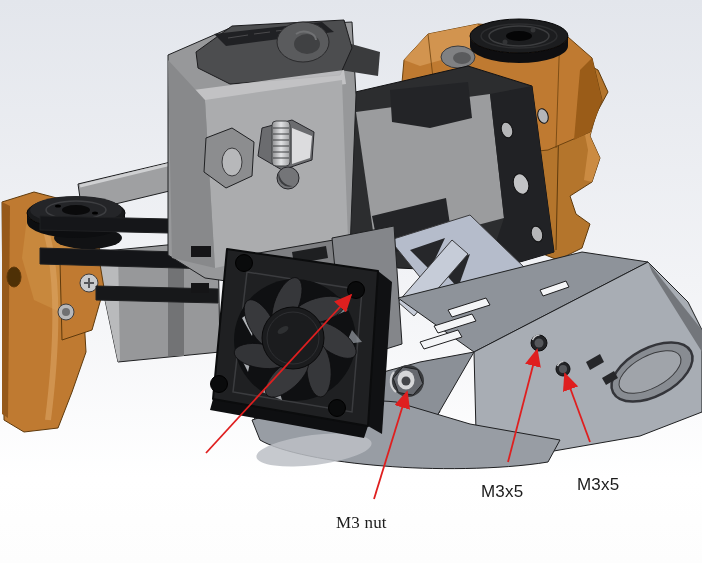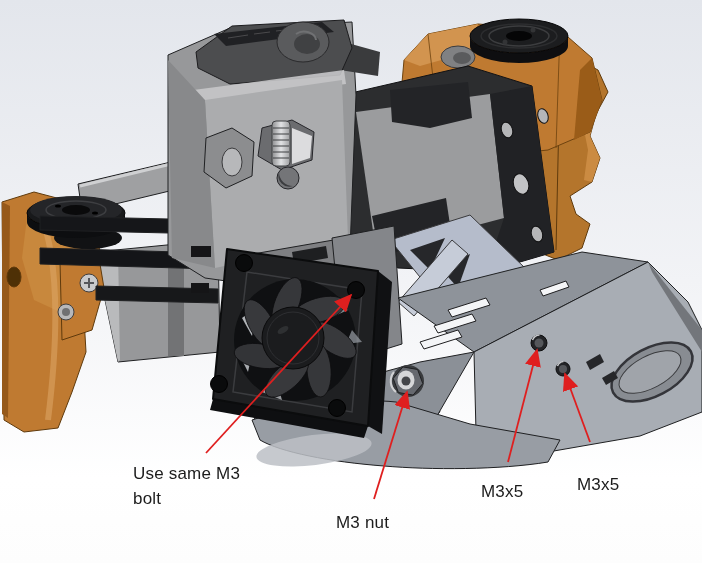--- a/index.html
+++ b/index.html
@@ -245,20 +245,16 @@
   </g>
 
   <g>
     <line x1="206" y1="453" x2="351" y2="295" class="arrow" marker-end="url(#ahead)"></line>
     <line x1="374" y1="499" x2="407" y2="392" class="arrow" marker-end="url(#ahead)"></line>
     <line x1="508" y1="462" x2="537" y2="350" class="arrow" marker-end="url(#ahead)"></line>
     <line x1="590" y1="442" x2="565" y2="374" class="arrow" marker-end="url(#ahead)"></line>
   </g>
 </svg>
 
-  <div class="label" style="left:133px;top:461px;">
-    <span>Use same M3</span><br>
-    <span>bolt</span>
-  </div>
-  <div class="label" style="left:336px;top:510px;">M3 nut</div>
+  <div class="label" style="left:336px;top:510px;font-family:Liberation Serif, serif;">M3 nut</div>
   <div class="label" style="left:481px;top:479px;">M3x5</div>
   <div class="label" style="left:577px;top:472px;">M3x5</div>
 </div>
 
 </body></html>

